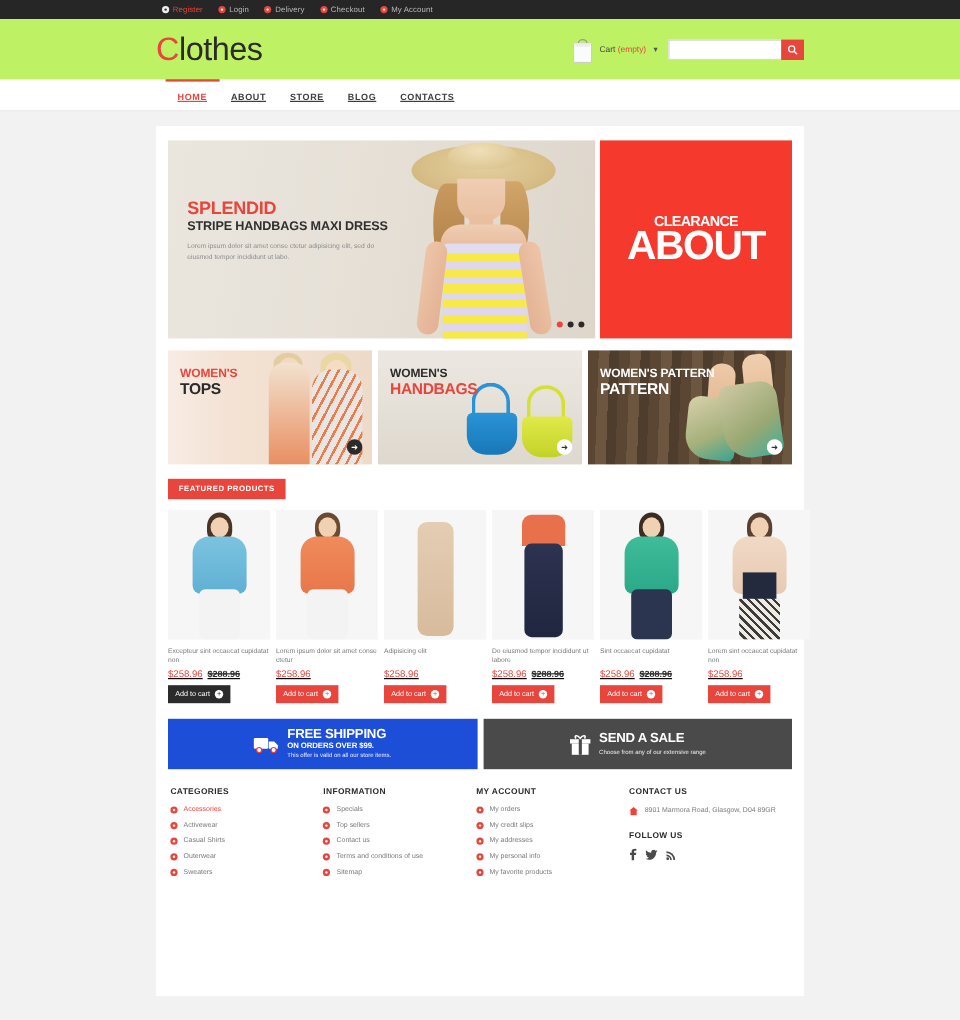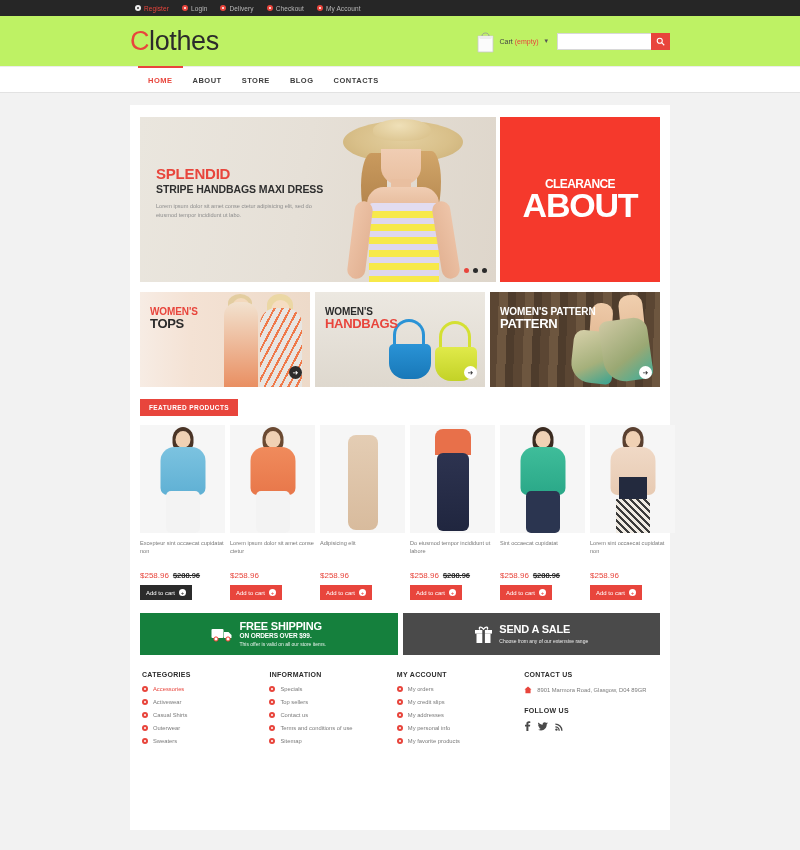--- a/index.html
+++ b/index.html
@@ -47,21 +47,21 @@
     width:19px; height:17px; background:#e8453c; border:none; cursor:pointer;
     display:flex; align-items:center; justify-content:center;
   }
 
   
   .navbar { height: 27px; border-top:1px solid #ececec; border-bottom:1px solid #e2e2e2; background:#fff;
             display:flex; align-items:stretch; justify-content:center;}
   .nav-inner { width:540px; display:flex; align-items:stretch; padding-left:8px;}
   .nav-item {
     display:flex; align-items:center; padding:0 10px; font-size:7.5px; font-weight:bold;
-    letter-spacing:.5px; color:#3d3d3d; cursor:pointer; border-top:2px solid transparent; margin-top:-1px;
+    letter-spacing:.5px; color:#3d3d3d; cursor:pointer; border-top:2px solid transparent; margin-top:-1px;text-decoration:underline;
   }
   .nav-item.active { color:#e8453c; border-top:2px solid #e8453c; }
 
   
   .content { background:#f2f2f2; padding:12px 0 0 0; height: 757px; display:flex; justify-content:center;}
   .container { width:540px; background:#fff; padding:12px 10px 0 10px; height:725px; position:relative;}
 
   
   .hero { display:flex; height:165px; gap:4px; }
   .hero-main {
@@ -149,21 +149,21 @@
   .cat3 .leg2 { position:absolute; right:48px; bottom:36px; width:22px; height:48px; border-radius:10px;
      background:linear-gradient(#eecaa8,#dfb48f); transform:rotate(4deg);}
 
   
   .feat-badge { display:inline-block; background:#e8453c; color:#fff; font-size:6.5px; font-weight:bold;
      letter-spacing:.4px; padding:5px 9px; margin-top:12px; }
   .products { display:flex; gap:5px; margin-top:9px; }
   .product { width:85px; }
   .p-img { width:85px; height:108px; background:#f6f6f6; position:relative; overflow:hidden; cursor:pointer;}
   .p-title { font-size:5.6px; color:#7a7a7a; line-height:1.45; margin-top:6px; height:15px; cursor:pointer;}
-  .p-price { margin-top:17px; display:flex; align-items:flex-end; gap:4px;}
+  .p-price { margin-top:3px; display:flex; align-items:flex-end; gap:4px;text-decoration:underline;}
   .p-new { font-size:8px; color:#e8453c; }
   .p-old { font-size:7.5px; color:#2b2b2b; font-weight:bold; text-decoration:line-through;}
   .p-btn {
     margin-top:5px; display:inline-flex; align-items:center; gap:4px; background:#e8453c; color:#fff;
     font-size:6px; padding:4px 6px; cursor:pointer; border:none;
   }
   .p-btn.hover { background:#2b2b2b; }
   .cart-plus { width:7px; height:7px; border-radius:50%; background:#fff; display:inline-flex;
      align-items:center; justify-content:center; color:#e8453c; font-size:6px; line-height:1; flex:none;}
   .p-btn.hover .cart-plus { color:#2b2b2b; }
@@ -171,21 +171,21 @@
   
   .pm { position:absolute; left:50%; transform:translateX(-50%); }
   .pm-head { top:6px; width:15px; height:17px; border-radius:50%; background:#f0d1b4; }
   .pm-hair { top:2px; width:21px; height:24px; border-radius:50% 50% 34% 34%; }
   .pm-top  { top:22px; width:45px; height:48px; border-radius:14px 14px 7px 7px; }
   .pm-legs { top:66px; width:34px; height:42px; border-radius:5px; background:#f3f3f3; }
 
   
   .promos { display:flex; gap:5px; margin-top:13px; height:42px;}
   .promo { flex:1; display:flex; align-items:center; justify-content:center; gap:6px; }
-  .promo.ship { background:#15803d; color:#fff; }
+  .promo.ship { background:#1d4ed8; color:#fff; }
   .promo.order { background:#fff; border:1px solid #ddd; color:#2b2b2b; }
   .promo.gift { background:#4a4a4a; color:#fff; }
   .pr-t1 { font-size:11px; font-weight:bold; letter-spacing:-.2px; line-height:1.05;}
   .pr-t2 { font-size:6.5px; font-weight:bold; letter-spacing:-.1px;}
   .pr-sub { font-size:5px; margin-top:2px; opacity:.9;}
   .pr-order-label { font-size:6px; font-weight:bold; color:#e8453c; letter-spacing:.2px;}
   .pr-phone { font-size:11.5px; font-weight:bold; letter-spacing:-.3px; }
   .pr-hours { font-size:5px; color:#777; margin-top:2px;}
 
   

